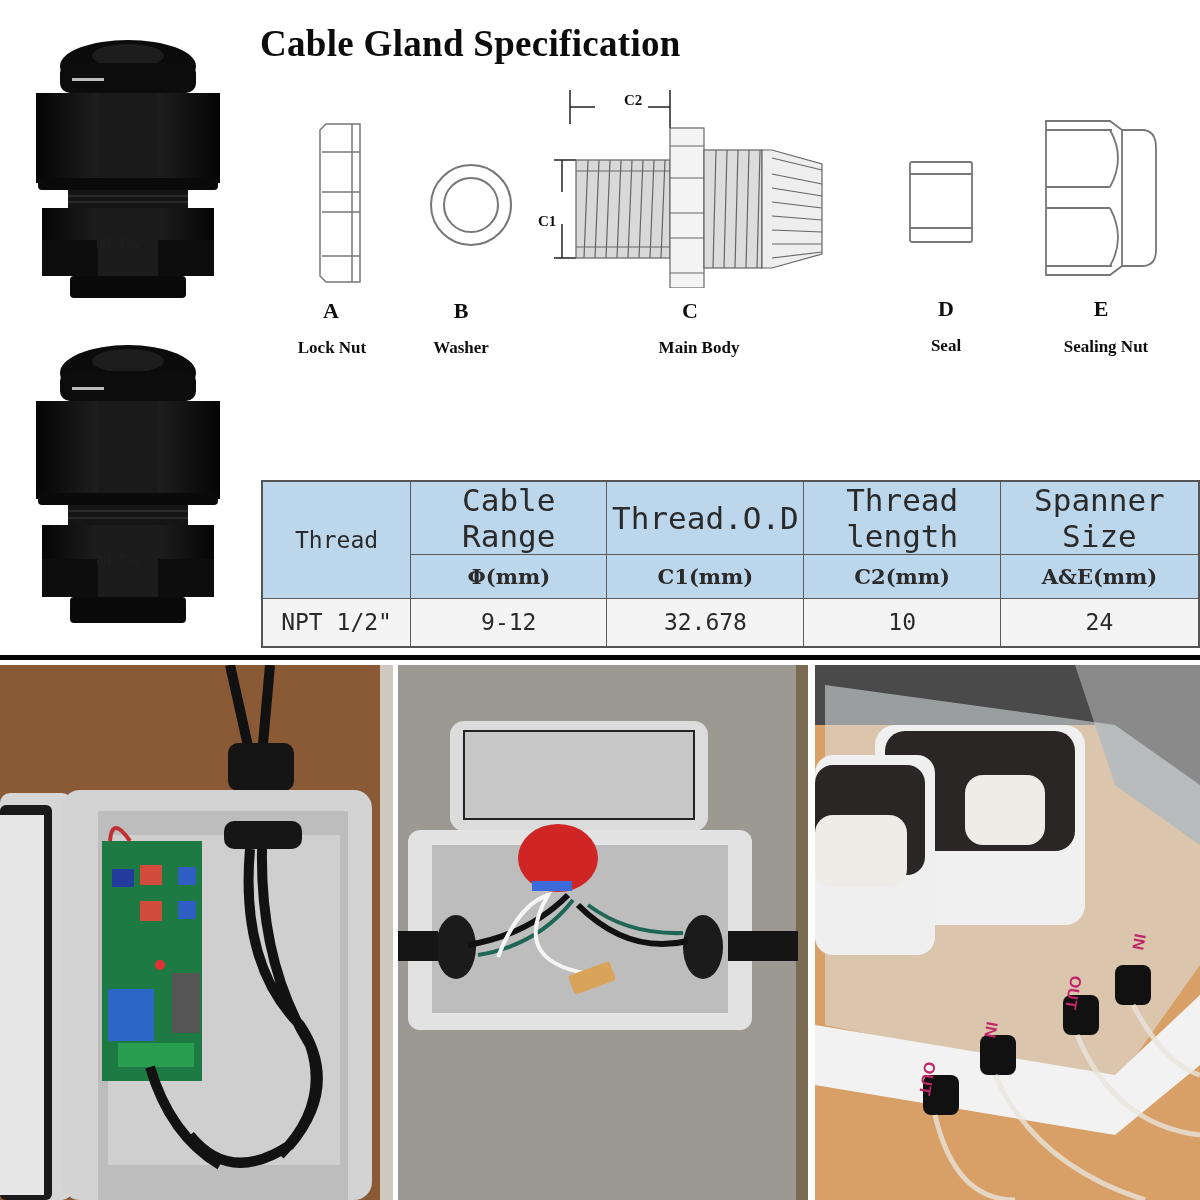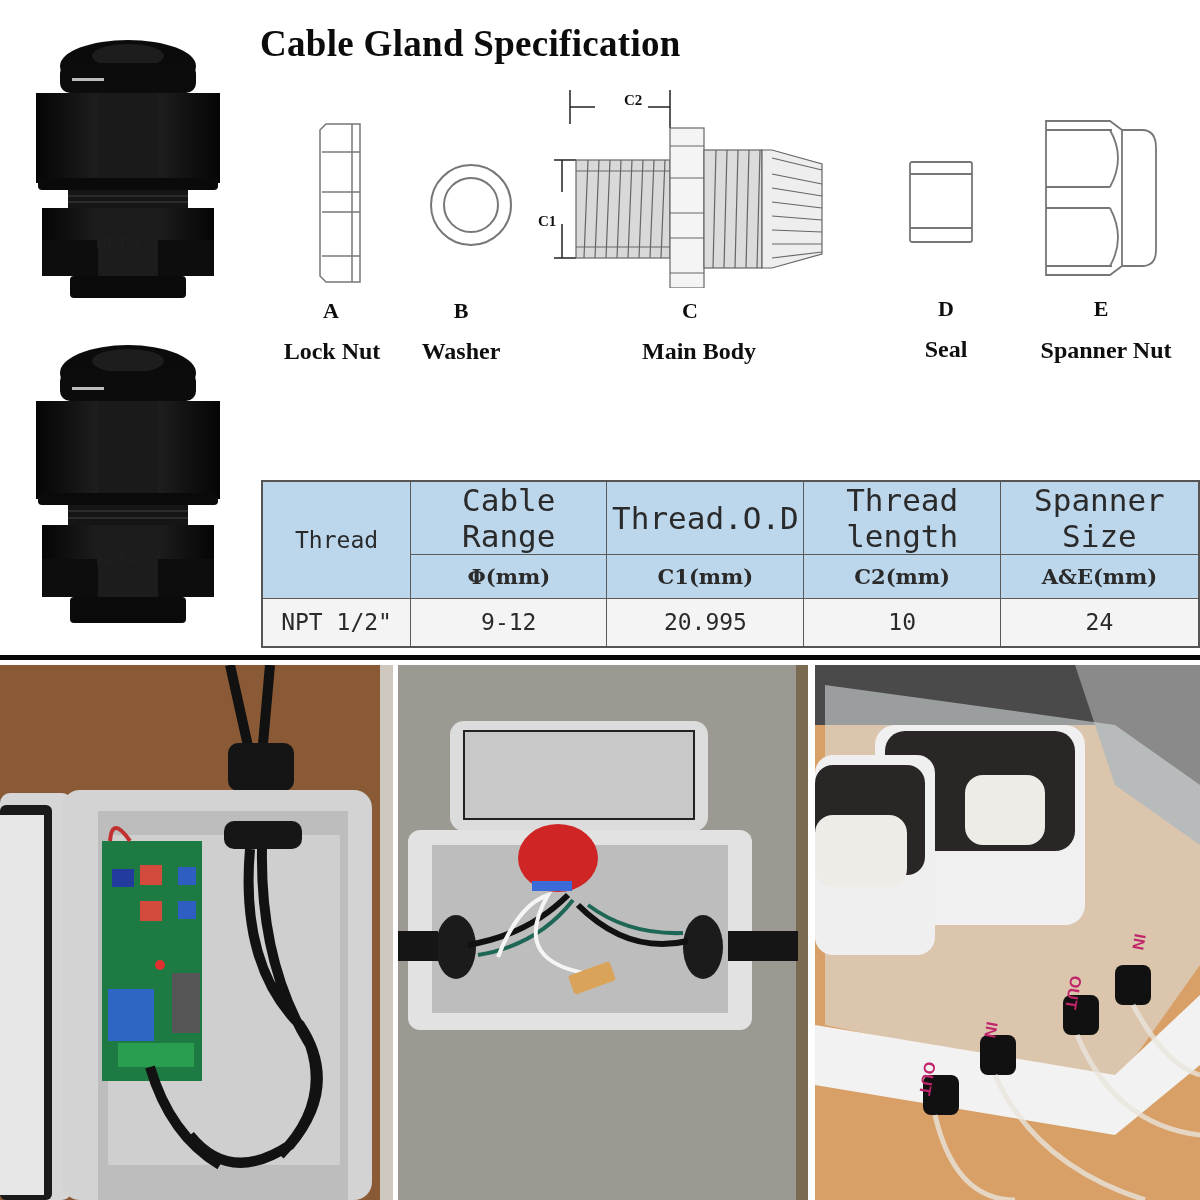--- a/index.html
+++ b/index.html
@@ -24,21 +24,21 @@
   }
 
   
   .part { position: absolute; }
   .part svg { display: block; width: 100%; height: 100%; }
   .part-letter, .part-name {
     position: absolute; font-family: "Liberation Serif", serif; font-weight: bold;
     text-align: center; color: #0e0e0e; white-space: nowrap;
   }
   .part-letter { font-size: 22px; }
-  .part-name { font-size: 24px; }
+  .part-name { font-size: 17px; }
 
   .dim-label {
     position: absolute; font-family: "Liberation Serif", serif; font-weight: bold;
     font-size: 15px; color: #111;
   }
 
   
   .spec-table {
     position: absolute; left: 261px; top: 480px; width: 939px; height: 119px;
     border-collapse: collapse; font-family: "DejaVu Sans Mono", monospace;
@@ -225,21 +225,21 @@
       <line x1="2" y1="148" x2="68" y2="148"></line>
       <line x1="2" y1="69" x2="66" y2="69"></line>
       <line x1="2" y1="90" x2="66" y2="90"></line>
       <path d="M66 12 Q82 40 66 69"></path>
       <path d="M66 90 Q82 120 66 148"></path>
       <path d="M78 12 L98 12 Q112 12 112 30 L112 132 Q112 148 98 148 L78 148"></path>
     </g>
   </svg>
 </div>
 <span class="part-letter" style="left:1081px; top:296px; width:40px;">E</span>
-<span class="part-name" style="left:1028px; top:337px; width:156px;">Spanner Nut</span>
+<span class="part-name" style="left:1028px; top:337px; width:156px;">Sealing Nut</span>
 
 <table class="spec-table">
   <colgroup>
     <col style="width:149px">
       <col style="width:197px">
       <col style="width:197px">
       <col style="width:197px">
       <col style="width:199px">
   </colgroup>
   <tbody>
@@ -252,21 +252,21 @@
   </tr>
   <tr class="hd-row2">
     <td class="hd">Φ(mm)</td>
     <td class="hd">C1(mm)</td>
     <td class="hd">C2(mm)</td>
     <td class="hd">A&amp;E(mm)</td>
   </tr>
   <tr class="data-row">
     <td>NPT 1/2"</td>
     <td>9-12</td>
-    <td>20.995</td>
+    <td>32.678</td>
     <td>10</td>
     <td>24</td>
   </tr>
 </tbody>
   </table>
 
 <div class="divider"></div>
 
 <div class="photo photo-1">
   <svg viewBox="0 0 393 535" preserveAspectRatio="none">

